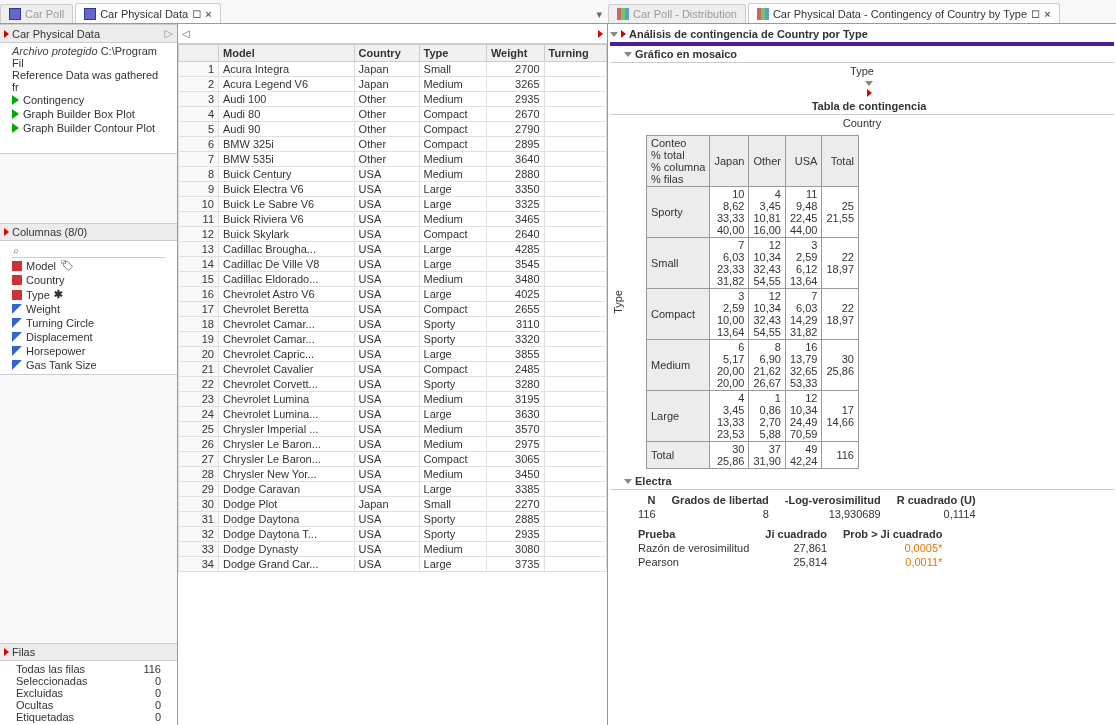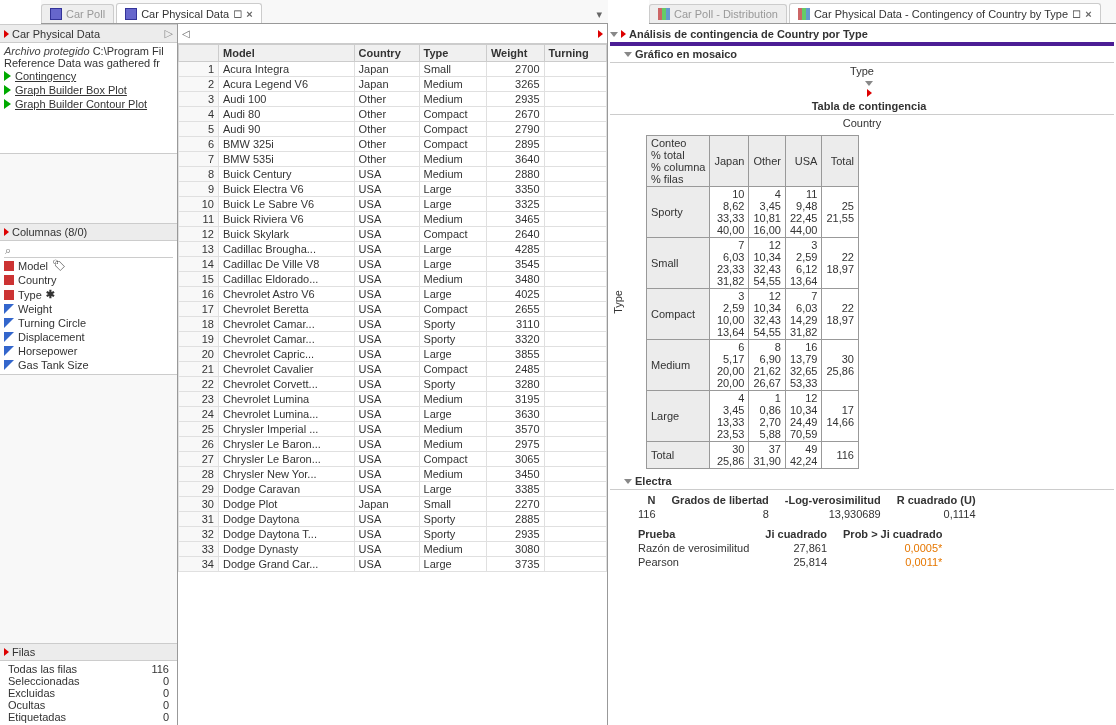--- a/index.html
+++ b/index.html
@@ -2,34 +2,34 @@
 <html><head>
 <meta charset="utf-8">
 <style>
 * { box-sizing: border-box; margin: 0; padding: 0; font-family: "Segoe UI", Arial, sans-serif; }
 body { font-size: 11px; color: #333; background: #fff; width:1116px; height:725px; overflow:hidden;}
 .main { display:flex; height:100%; }
 .leftpane { width:178px; border-right:1px solid #999; display:flex; flex-direction:column;}
 .midpane { flex:0 0 430px; display:flex; flex-direction:column; border-right:1px solid #999;}
 .rightpane { flex:1; display:flex; flex-direction:column;}
 
-.tabbar { display:flex; border-bottom:1px solid #999; background:#f8f8f8; height:24px; align-items:flex-end;margin-left:41px;}
+.tabbar { display:flex; border-bottom:1px solid #999; background:#f8f8f8; height:24px; align-items:flex-end;}
 .tab { padding:3px 8px; border:1px solid #ccc; border-bottom:none; margin-right:2px; background:#eee; display:flex; align-items:center; gap:4px; font-size:11px; border-radius:3px 3px 0 0;}
 .tab.active { background:#fff; font-weight:normal;}
 .tab.inactive { color:#999;}
 .closex { color:#666; font-weight:bold; cursor:pointer;}
 .icon { width:12px; height:12px; display:inline-block;}
 .icon-table { background:linear-gradient(to bottom,#66c,#66c); border:1px solid #339;}
 .icon-report { background:linear-gradient(to right,#c66 33%,#6c6 33% 66%,#69c 66%);}
 
 .panelhead { background:#ececec; border-top:1px solid #ccc; border-bottom:1px solid #ccc; padding:2px 4px; display:flex; align-items:center; gap:3px;}
 .redtri { width:0;height:0;border-left:5px solid #d00;border-top:4px solid transparent;border-bottom:4px solid transparent;display:inline-block;}
-.panelbody { padding:2px 4px; font-size:11px; overflow:hidden;}
+.panelbody { padding:2px 12px; font-size:11px; overflow:hidden;}
 .italic { font-style:italic; color:#444;}
-.scriptitem { display:flex; align-items:center; gap:4px; padding:1px 0;text-decoration:underline;}
+.scriptitem { display:flex; align-items:center; gap:4px; padding:1px 0;}
 .greentri { width:0;height:0;border-left:7px solid #0a0;border-top:5px solid transparent;border-bottom:5px solid transparent;}
 .colicon { width:10px;height:10px;display:inline-block;}
 .colicon.nom { background:#c33;}
 .colicon.cont { width:0;height:0;border-left:10px solid #36c;border-bottom:10px solid transparent; background:none;}
 .colitem { display:flex; align-items:center; gap:4px; padding:1px 0;}
 .rowstats { font-size:11px;}
 .rowstats div { display:flex; justify-content:space-between; padding:0 4px;}
 
 .datatable-wrap { flex:1; overflow:auto; }
 table.datatable { border-collapse:collapse; width:100%; font-size:11px;}

